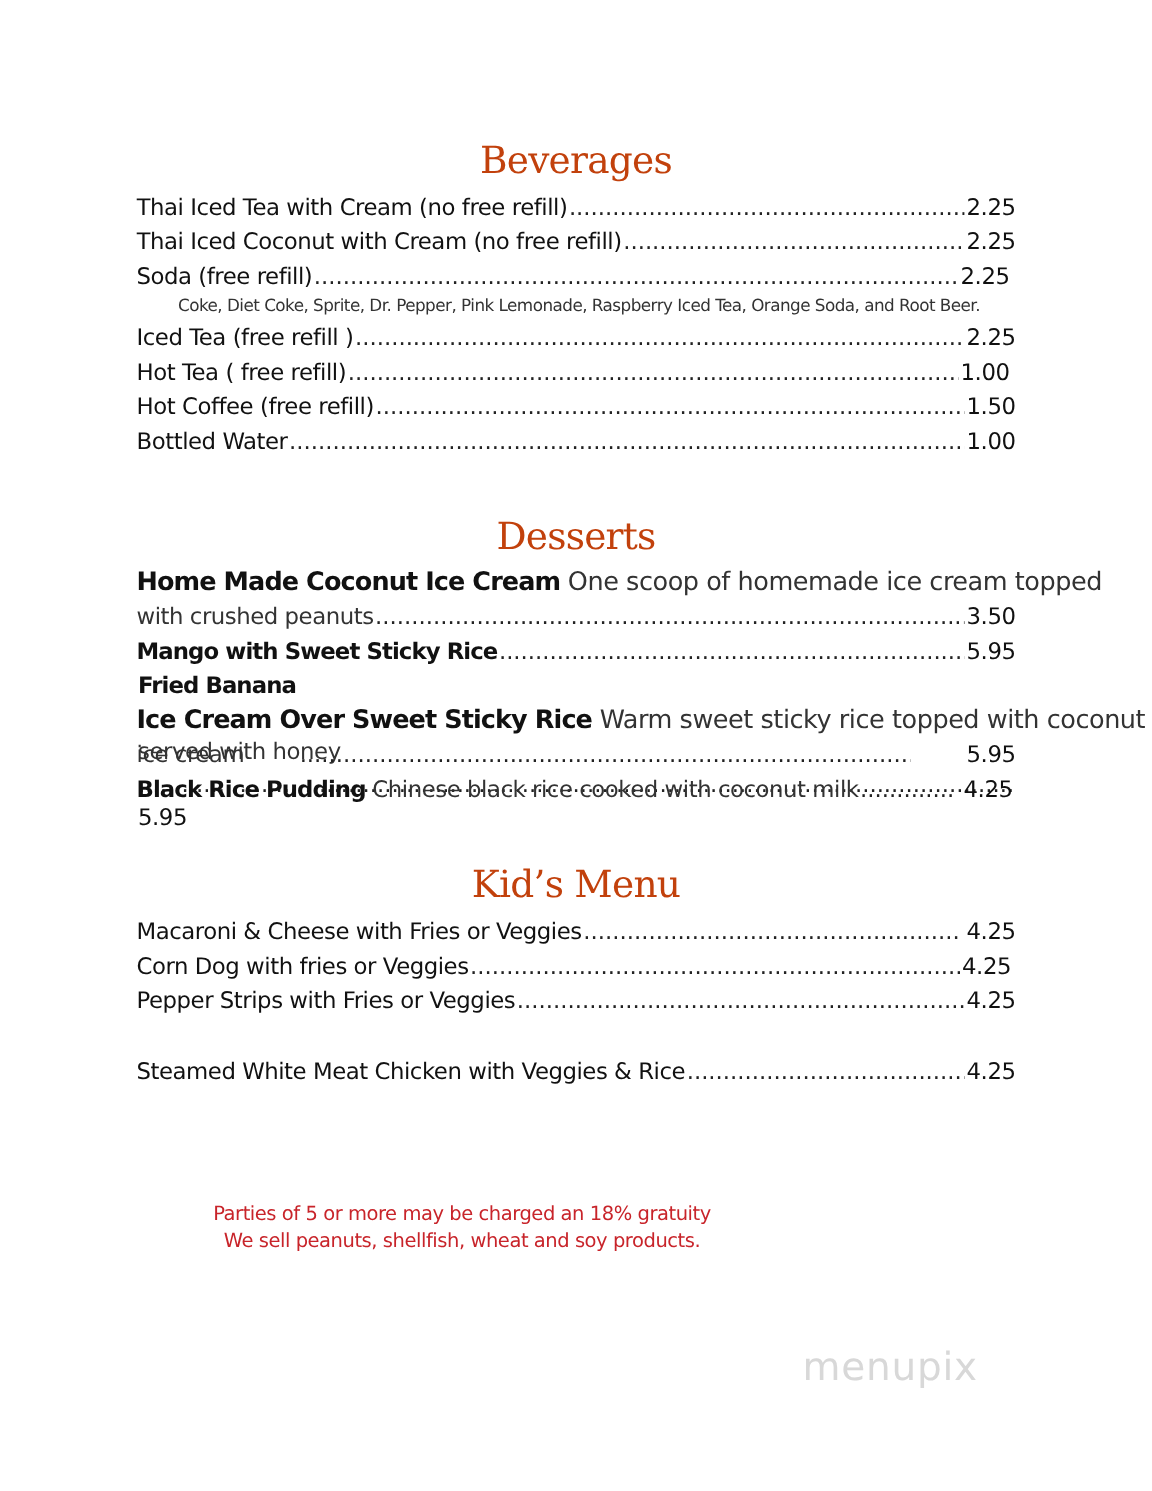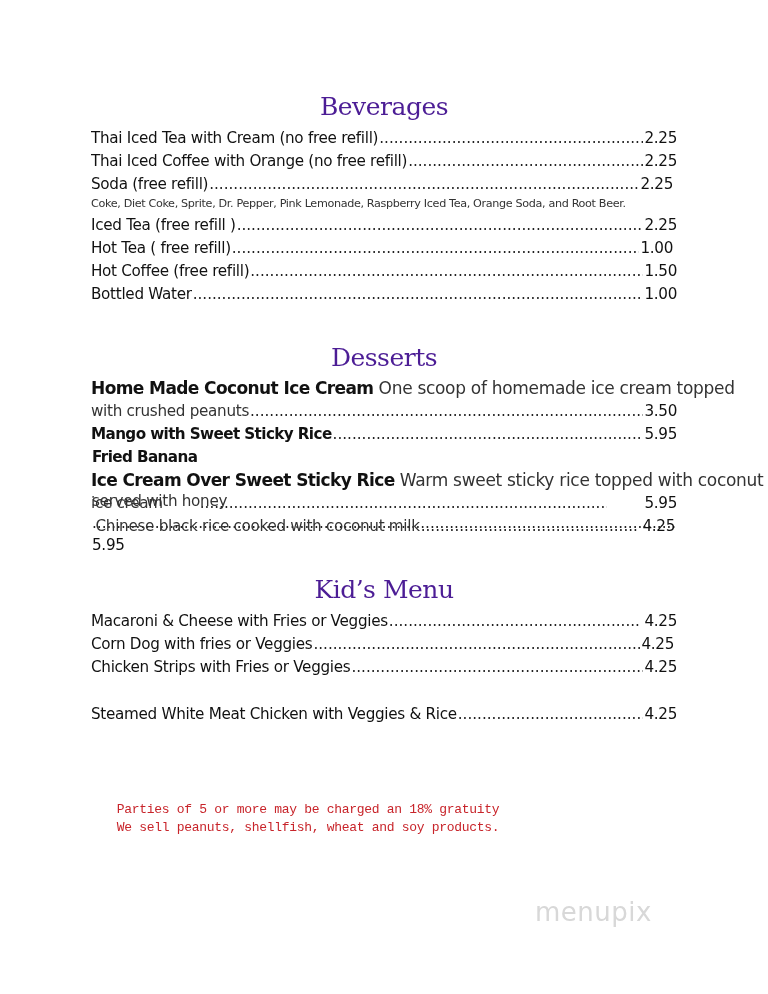--- a/index.html
+++ b/index.html
@@ -1,47 +1,47 @@
 <!DOCTYPE html>
 <html><head>
   <meta charset="utf-8">
   <style>
     html, body { margin: 0; padding: 0; background: #ffffff; }
     body { width: 768px; height: 994px; position: relative; overflow: hidden;
            font-family: "DejaVu Sans", sans-serif; color: #111; }
     .page { position: absolute; left: 0; top: 0; width: 768px; height: 994px; }
     .section-title { position: absolute; left: 0; width: 768px; text-align: center;
-           font-family: "DejaVu Serif", serif; font-size: 25px; color: #4c1d95; letter-spacing: -0.5px; }
+           font-family: "DejaVu Serif", serif; font-size: 25px; color: #c2410c; letter-spacing: -0.5px; }
     .row { position: absolute; left: 91px; width: 586px; display: flex; align-items: baseline;
            font-size: 15.2px; line-height: 22px; white-space: nowrap; overflow: hidden; letter-spacing: -0.3px; }
     .row .name { flex: 0 0 auto; }
     .row .desc { flex: 0 0 auto; color: #333; font-weight: normal; }
     .row .dots { flex: 1 1 auto; overflow: hidden; color: #222; margin: 0 1px; }
     .row .dots::after { content: "................................................................................................................................................................................................................................................................................"; letter-spacing: 0; }
     .row .price { flex: 0 0 auto; text-align: right; }
     .bold { font-weight: bold; letter-spacing: -0.6px; }
-    .note { position: absolute; left: 91px; width: 590px; font-size: 11.2px; color: #333; letter-spacing: -0.35px; white-space: nowrap; }
+    .note { position: absolute; left: 91px; width: 590px; font-size: 11.2px; color: #333; letter-spacing: -0.35px; white-space: nowrap; text-align: center; }
     .desc-line { position: absolute; left: 91px; width: 590px; font-size: 17px; line-height: 22px; color: #333; white-space: nowrap; letter-spacing: -0.3px; }
-    .footer { position: absolute; left: 0; width: 616px; text-align: center; color: #c8242a; font-size: 13px; line-height: 18px; letter-spacing: -0.3px; font-family: Liberation Mono, monospace; }
+    .footer { position: absolute; left: 0; width: 616px; text-align: center; color: #c8242a; font-size: 13px; line-height: 18px; letter-spacing: -0.3px; }
     .watermark { position: absolute; left: 535px; top: 897px; font-size: 26px; color: #d8d8d8; letter-spacing: 0.5px; font-family: "DejaVu Sans", sans-serif; }
   </style>
 </head>
 <body>
 
 <div class="page">
 
   <div class="section-title" style="top:92px;">Beverages</div>
 
   <div class="row" style="top:127px;">
     <span class="name">Thai Iced Tea with Cream (no free refill)</span>
       <span class="dots"></span>
       <span class="price">2.25</span>
   </div>
   <div class="row" style="top:150px;">
-    <span class="name">Thai Iced Coffee with Orange (no free refill)</span>
+    <span class="name">Thai Iced Coconut with Cream (no free refill)</span>
       <span class="dots"></span>
       <span class="price">2.25</span>
   </div>
   <div class="row" style="top:173px; width:582px;">
     <span class="name">Soda (free refill)</span>
       <span class="dots"></span>
       <span class="price">2.25</span>
   </div>
   <div class="note" style="top:197px;">Coke, Diet Coke, Sprite, Dr. Pepper, Pink Lemonade, Raspberry Iced Tea, Orange Soda, and Root Beer.</div>
   <div class="row" style="top:214px;">
@@ -87,35 +87,35 @@
   <div class="desc-line" style="top:469px; color:#111;">
     <span class="bold">Ice Cream Over Sweet Sticky Rice</span>
     <span style="color:#333;">Warm sweet sticky rice topped with coconut</span>
   </div>
   <div class="row" style="top:492px;gap:36px;">
     <span class="desc">ice cream</span>
       <span class="dots"></span>
       <span class="price">5.95</span>
   </div>
   <div class="row" style="top:515px; width:584px;">
-    &nbsp;<span class="desc">Chinese black rice cooked with coconut milk</span><span class="dots"></span>&nbsp;<span class="price">4.25</span>
+    <span class="name bold">Black Rice Pudding</span>&nbsp;<span class="desc">Chinese black rice cooked with coconut milk</span><span class="dots"></span>&nbsp;<span class="price">4.25</span>
   </div>
 
   <div class="section-title" style="top:575px;">Kid’s Menu</div>
 
   <div class="row" style="top:610px;">
     <span class="name">Macaroni &amp; Cheese with Fries or Veggies</span><span class="dots"></span>&nbsp;<span class="price">4.25</span>
   </div>
   <div class="row" style="top:633px; width:583px;">
     <span class="name">Corn Dog with fries or Veggies</span>
       <span class="dots"></span>
       <span class="price">4.25</span>
   </div>
   <div class="row" style="top:656px;">
-    <span class="name">Chicken Strips with Fries or Veggies</span>
+    <span class="name">Pepper Strips with Fries or Veggies</span>
       <span class="dots"></span>
       <span class="price">4.25</span>
   </div>
   <div class="row" style="top:679px;margin-top:24px;">
     <span class="name">Steamed White Meat Chicken with Veggies &amp; Rice</span>
       <span class="dots"></span>
       <span class="price">4.25</span>
   </div>
 
   <div class="footer" style="top:801px;">Parties of 5 or more may be charged an 18% gratuity</div>

